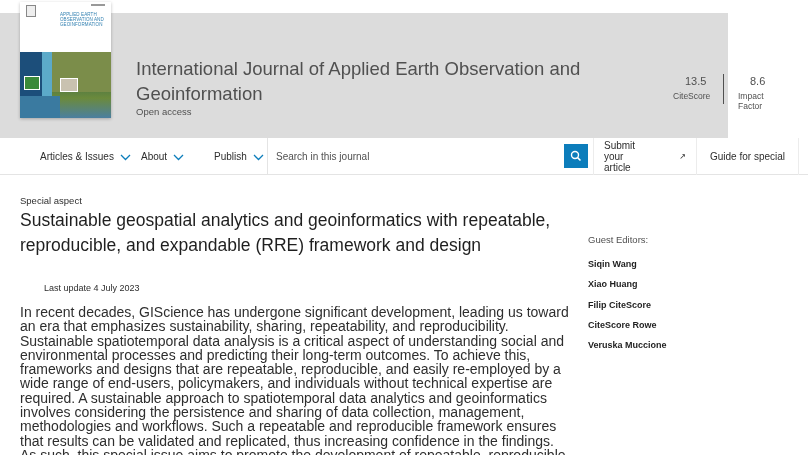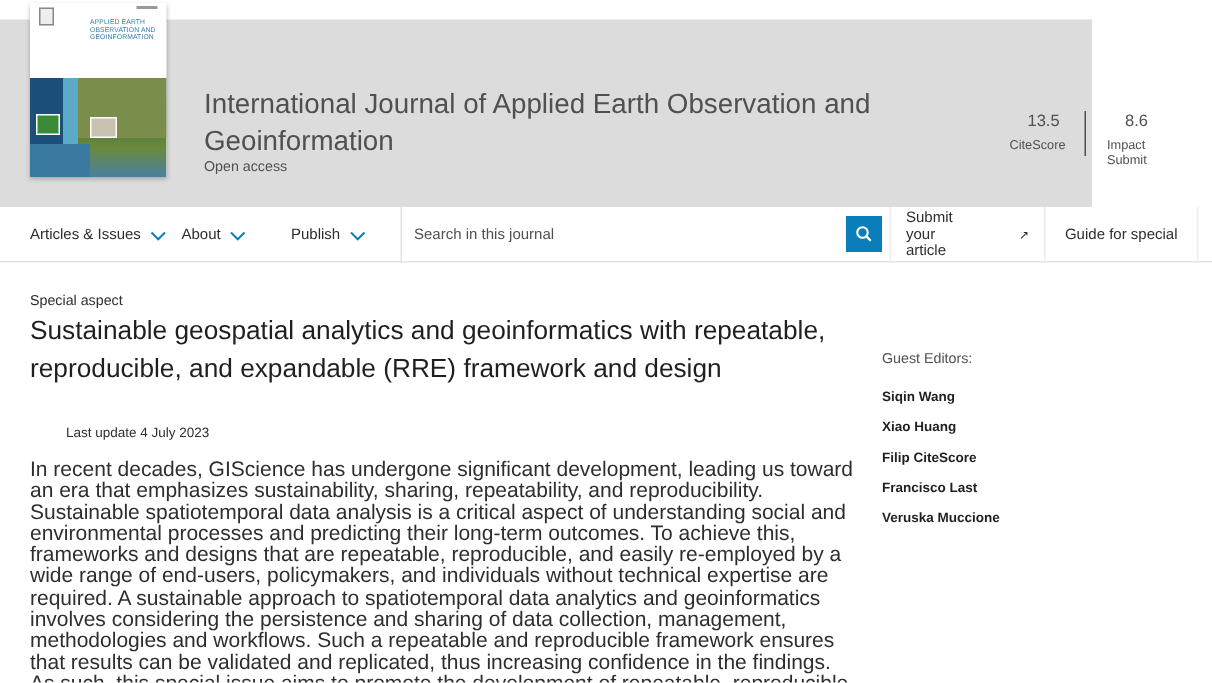--- a/index.html
+++ b/index.html
@@ -27,21 +27,21 @@
   .openaccess { position: absolute; left: 136px; top: 93px; font-family: "Liberation Sans", sans-serif; font-size: 9.5px; color: #505050; }
 
   .metric { position: absolute; top: 62px; font-family: "Liberation Sans", sans-serif; }
   .metric .val { font-size: 11px; color: #505050; margin-left: 12px; }
   .metric .lbl { font-size: 8.5px; color: #505050; margin-top: 4px; }
   .metric-cite { left: 673px; }
   .metric-impact { left: 738px; }
   .metric-divider { position: absolute; left: 723px; top: 61px; width: 1px; height: 30px; background: #505050; }
 
   .nav { position: absolute; left: 0; top: 138px; width: 808px; height: 37px; border-bottom: 1px solid #e4e4e4; background: #fff; }
-  .nav-item { position: absolute; top: 0; height: 37px; display: flex; align-items: center; font-family: "Liberation Sans", sans-serif; font-size: 10px; color: #2e2e2e; cursor: pointer; }
+  .nav-item { position: absolute; top: 0; height: 37px; display: flex; align-items: center; font-family: "Liberation Sans", sans-serif; font-size: 10px; color: #2e2e2e; cursor: pointer; margin-left: 20px; }
   .nav-item .chev { margin-left: 6px; width: 11px; height: 8px; }
   .nav-articles { left: 20px; }
   .nav-about { left: 121px; }
   .nav-publish { left: 194px; }
   .search-box { position: absolute; left: 267px; top: 0; width: 296px; height: 37px; border-left: 1px solid #e4e4e4; display: flex; align-items: center; }
   .search-box input { border: none; outline: none; background: transparent; font-family: "Liberation Sans", sans-serif; font-size: 10px; color: #505050; width: 280px; padding-left: 8px; }
   .search-box input::placeholder { color: #505050; }
   .search-btn { position: absolute; left: 564px; top: 6px; width: 24px; height: 24px; background: #0c7dbb; display: flex; align-items: center; justify-content: center; cursor: pointer; }
   .nav-link { position: absolute; top: 0; height: 37px; display: flex; align-items: center; font-family: "Liberation Sans", sans-serif; font-size: 10px; color: #2e2e2e; border-left: 1px solid #ececec; padding: 0 10px; cursor: pointer; gap: 26px; }
   .nav-submit { left: 593px; width: 103px; }
@@ -64,21 +64,21 @@
 <div class="header">
   <div class="jtitle">International Journal of Applied Earth Observation and Geoinformation</div>
   <div class="openaccess">Open access</div>
   <div class="metric metric-cite">
     <div class="val">13.5</div>
     <div class="lbl">CiteScore</div>
   </div>
   <div class="metric-divider"></div>
   <div class="metric metric-impact">
     <div class="val">8.6</div>
-    <div class="lbl">Impact Submit</div>
+    <div class="lbl">Impact Factor</div>
   </div>
 </div>
 
 <div class="cover">
   <div class="logo"></div>
   <div class="tiny"></div>
   <div class="ctitle">
     <div>APPLIED EARTH</div>
     <div>OBSERVATION AND</div>
     <div>GEOINFORMATION</div>
@@ -134,15 +134,15 @@
   <h1 class="si-title">Sustainable geospatial analytics and geoinformatics with repeatable, reproducible, and expandable (RRE) framework and design</h1>
   <div class="last-update">Last update 4 July 2023</div>
   <p class="abstract">In recent decades, GIScience has undergone significant development, leading us toward an era that emphasizes sustainability, sharing, repeatability, and reproducibility. Sustainable spatiotemporal data analysis is a critical aspect of understanding social and environmental processes and predicting their long-term outcomes. To achieve this, frameworks and designs that are repeatable, reproducible, and easily re-employed by a wide range of end-users, policymakers, and individuals without technical expertise are required. A sustainable approach to spatiotemporal data analytics and geoinformatics involves considering the persistence and sharing of data collection, management, methodologies and workflows. Such a repeatable and reproducible framework ensures that results can be validated and replicated, thus increasing confidence in the findings. As such, this special issue aims to promote the development of repeatable, reproducible, and expandable (RRE) frameworks, methodologies, and technologies (e.g., use of KNIME workflow) for spatial data analysis, spatial data sharing, and applied research in the fields of spatiotemporal and geoinformatic innovation.</p>
 </main>
 
 <aside class="editors">
   <div class="ehead">Guest Editors:</div>
   <div class="ename">Siqin Wang</div>
   <div class="ename">Xiao Huang</div>
   <div class="ename">Filip CiteScore</div>
-  <div class="ename">Francisco Last</div>
+  <div class="ename">CiteScore Rowe</div>
   <div class="ename">Veruska Muccione</div>
 </aside>
 
 </body></html>

